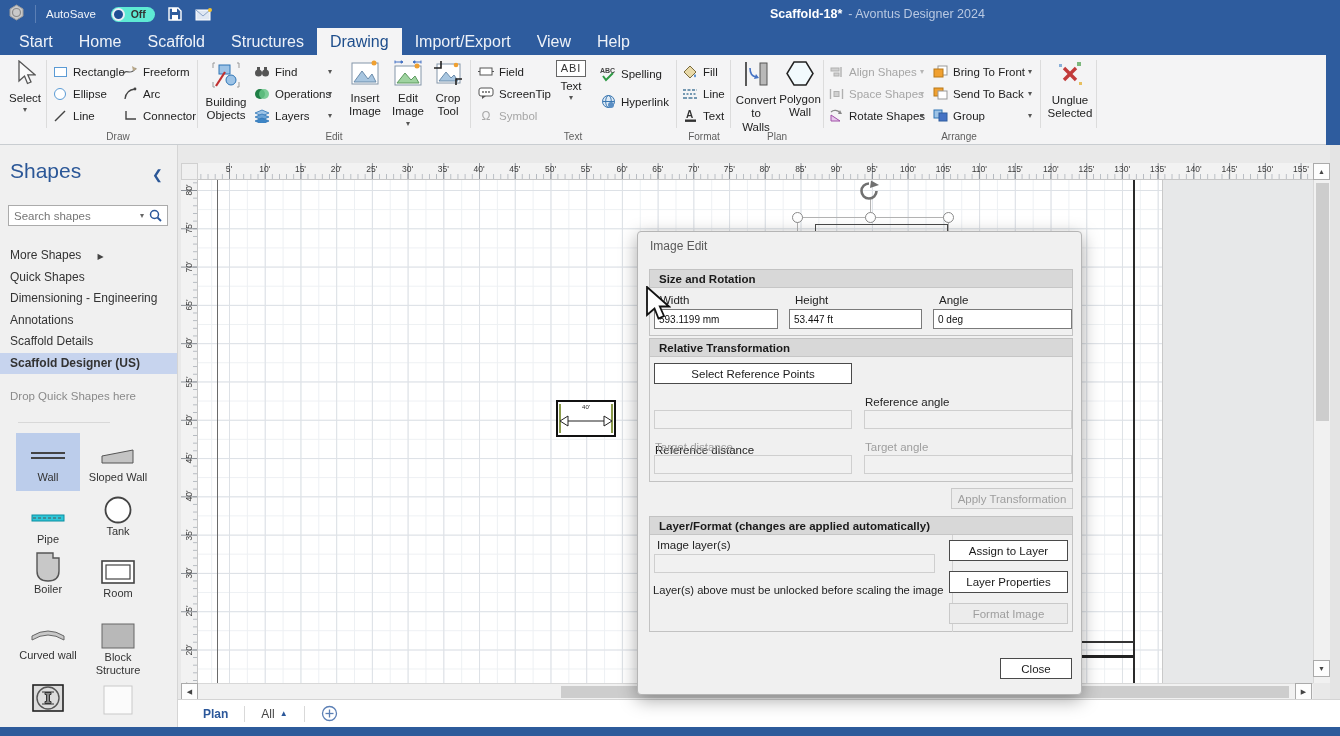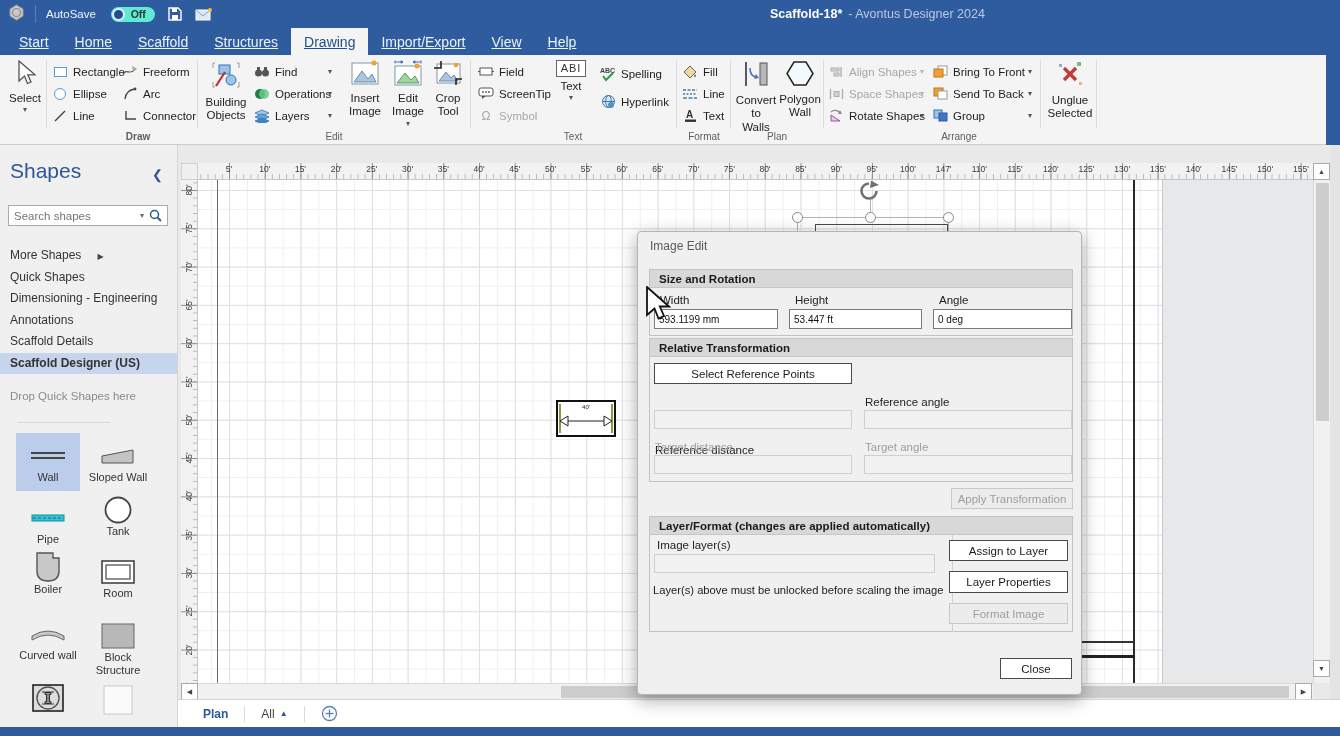--- a/index.html
+++ b/index.html
@@ -15,21 +15,21 @@
   .toggle { position:relative; width:44px; height:15px; background:#5eead4; border-radius:8px; margin-left:15px; display:flex; align-items:center; justify-content:flex-end; }
   .toggle .knob { position:absolute; left:1px; top:1px; width:13px; height:13px; border-radius:50%; background:#1e4e94; border:2px solid #e8edf5; }
   .toggle .state { font-size:10.5px; color:#333; font-weight:bold; margin-right:9px; }
   .tb-icon { margin-left:12px; display:flex; align-items:center; }
   .win-title { position:absolute; left:770px; top:0; height:28px; display:flex; align-items:center; font-size:12.5px; }
   .win-title .doc { font-weight:bold; color:#ffffff; }
   .win-title .app { color:#b9c9e2; margin-left:6px; }
 
   
   .tabrow { position:absolute; left:0; top:28px; width:1340px; height:27px; background:#2e5c9e; display:flex; align-items:stretch; padding-left:6px; }
-  .rtab { display:flex; align-items:center; padding:0 13px; color:#eef2f8; font-size:14px; cursor:default;text-decoration:underline; }
+  .rtab { display:flex; align-items:center; padding:0 13px; color:#eef2f8; font-size:16px; cursor:default; }
   .rtab.active { background:#f4f4f5; color:#1e4e8c; }
 
   
   .ribbon { position:absolute; left:0; top:55px; width:1340px; height:90px; background:#f4f4f5; border-bottom:1px solid #c9cdd1; }
   .rsep { position:absolute; top:5px; width:1px; height:68px; background:#dcdcdc; }
   .grouplabel { position:absolute; bottom:2px; text-align:center; font-size:10px; color:#5e5e5e; }
   .bigbtn { position:absolute; top:5px; display:flex; flex-direction:column; align-items:center; text-align:center; font-size:11.5px; color:#222; line-height:1.15; cursor:default; }
   .bigbtn .lbl { margin-top:3px; }
   .col { position:absolute; top:7px; display:flex; flex-direction:column; gap:3px; }
   .smbtn { display:flex; align-items:center; gap:5px; font-size:11.5px; color:#222; height:19px; position:relative; cursor:default; }
@@ -224,21 +224,21 @@
         </div>
       <div class="smbtn">
           <span class="ic">
             <svg width="15" height="13">
               <path d="M3,2 L3,10 L13,10" fill="none" stroke="#444" stroke-width="1.4"></path>
             </svg>
           </span>
           <span>Connector</span>
         </div>
     </div>
-    <div class="grouplabel" style="left:64px;width:148px;font-weight:bold;">Draw</div>
+    <div class="grouplabel" style="left:44px;width:148px;">Draw</div>
     <div class="rsep" style="left:197px;"></div>
 
     <div class="bigbtn" style="left:204px;width:44px;">
       <span><svg width="30" height="30" viewBox="0 0 30 30">
             <path d="M4,3 h-2 v5 M26,3 h2 v5 M4,27 h-2 v-5 M26,27 h2 v-5" stroke="#999" fill="none"></path>
             <rect x="8" y="5" width="11" height="9" fill="#9dc3e6" stroke="#2e75b6"></rect>
             <circle cx="20" cy="20" r="5" fill="#9dc3e6" stroke="#2e75b6"></circle>
             <line x1="5" y1="26" x2="14" y2="12" stroke="#c03030" stroke-width="2.2"></line>
           </svg></span>
       <span class="lbl">Building Objects</span>
@@ -626,21 +626,21 @@
       <span style="left: 388.3px;">55'</span>
       <span style="left: 424.03px;">60'</span>
       <span style="left: 459.76px;">65'</span>
       <span style="left: 495.49px;">70'</span>
       <span style="left: 531.22px;">75'</span>
       <span style="left: 566.95px;">80'</span>
       <span style="left: 602.68px;">85'</span>
       <span style="left: 638.41px;">90'</span>
       <span style="left: 674.14px;">95'</span>
       <span style="left: 709.87px;">100'</span>
-      <span style="left: 745.6px;">147'</span>
+      <span style="left: 745.6px;">105'</span>
       <span style="left: 781.33px;">110'</span>
       <span style="left: 817.06px;">115'</span>
       <span style="left: 852.79px;">120'</span>
       <span style="left: 888.52px;">125'</span>
       <span style="left: 924.25px;">130'</span>
       <span style="left: 959.98px;">135'</span>
       <span style="left: 995.71px;">140'</span>
       <span style="left: 1031.44px;">145'</span>
       <span style="left: 1067.17px;">150'</span>
       <span style="left: 1102.9px;">155'</span>

